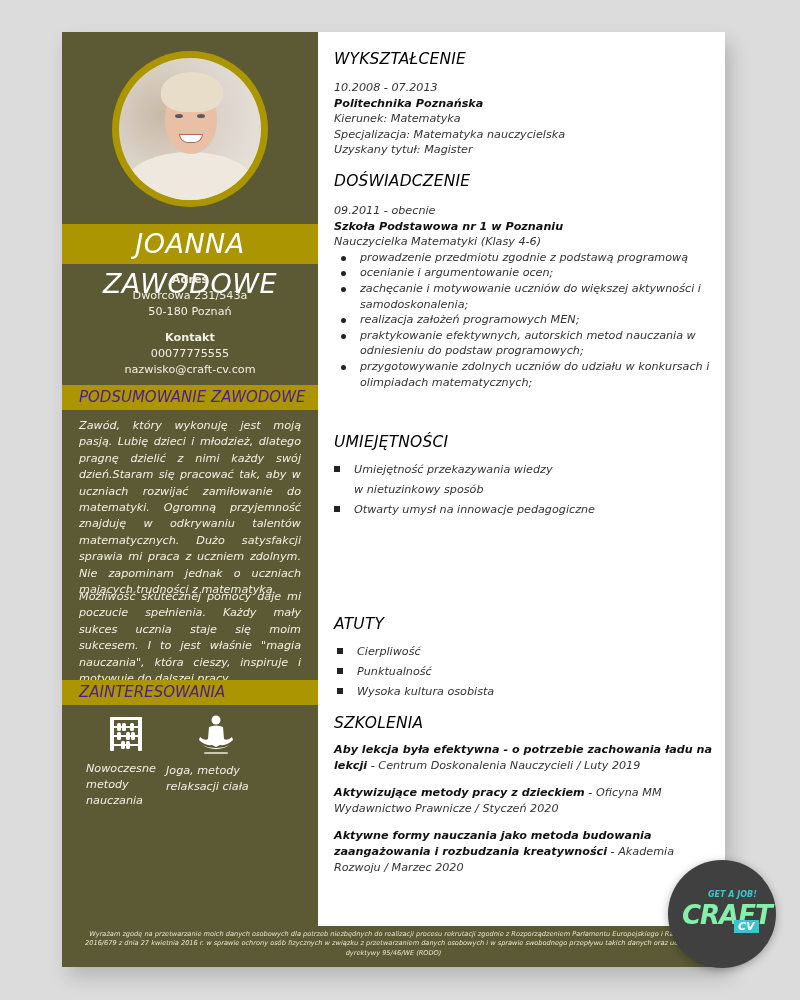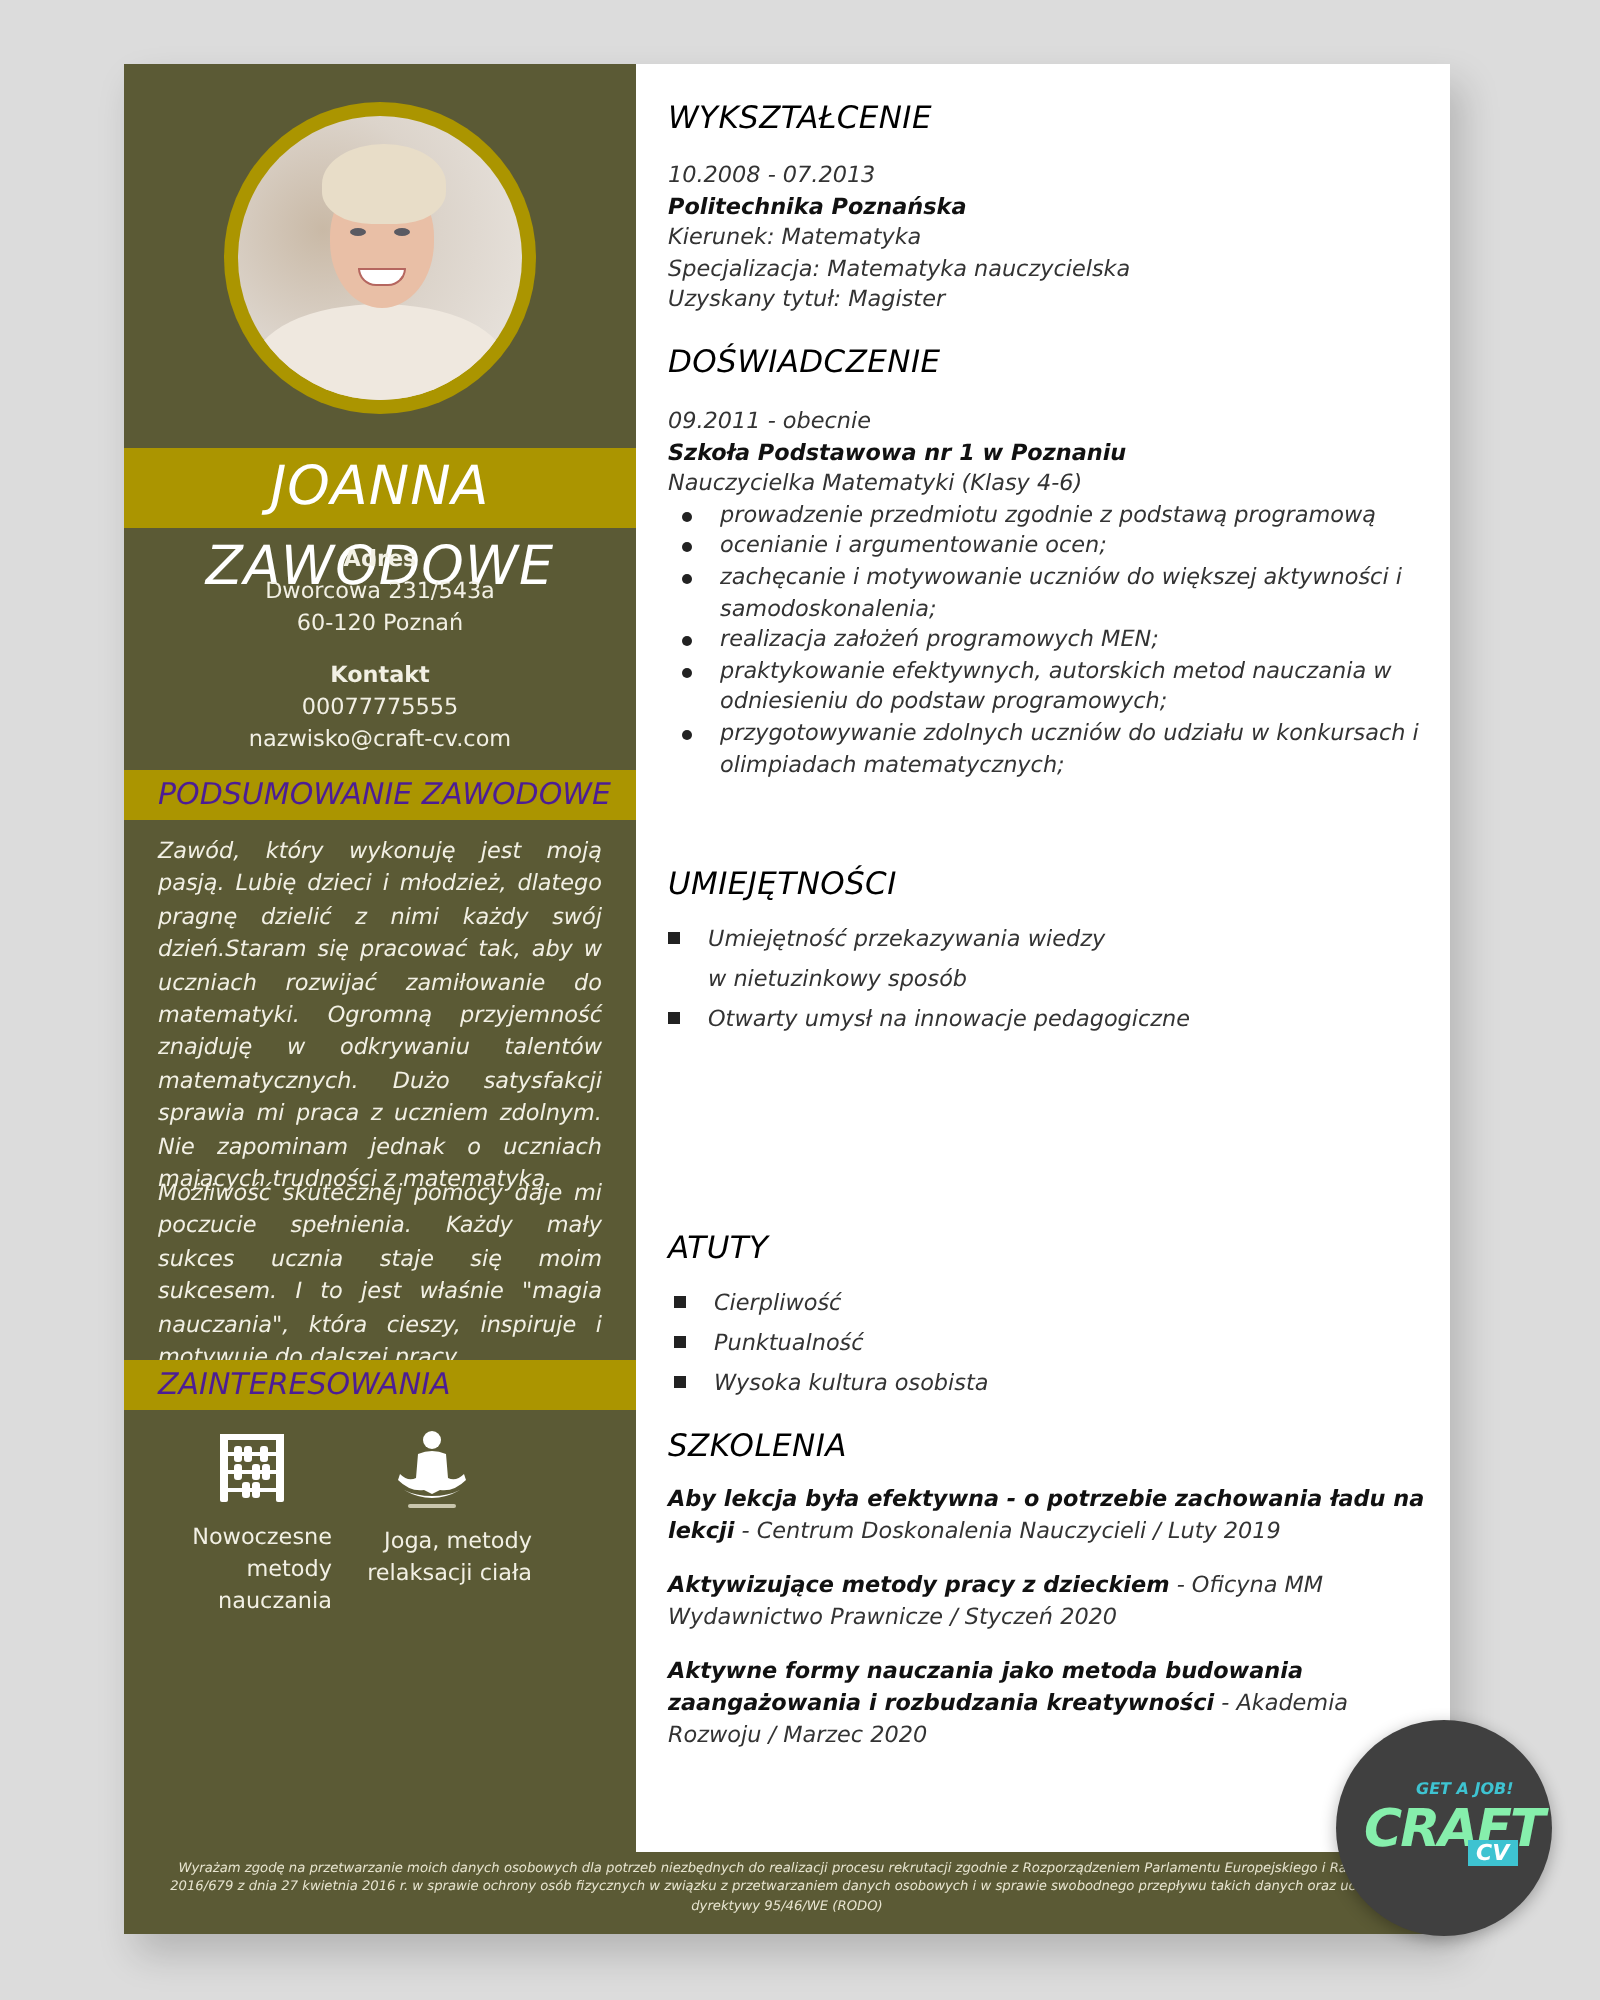--- a/index.html
+++ b/index.html
@@ -56,21 +56,21 @@
     .side-bar-title {
       position: absolute; left: 0; width: 258px; height: 25px;
       background: #ab9500; color: #4c1d95; font-style: italic; font-size: 15px;
       line-height: 25px; padding-left: 17px; box-sizing: border-box;
     }
     .summary {
       position: absolute; left: 17px; width: 222px; font-size: 11.2px; font-style: italic;
       line-height: 16.4px; text-align: justify;
     }
     .interests { position: absolute; left: 16px; top: 683px; width: 230px; height: 110px; }
-    .interest { position: absolute; text-align: right; font-size: 11.2px; line-height: 16px; }
+    .interest { position: absolute; text-align: left; font-size: 11.2px; font-style: italic; line-height: 16px; }
     .interest svg { display: block; margin: 0 auto 8px auto; }
 
     .sec-title { position: absolute; left: 16px; font-size: 15.5px; font-style: italic; color: #000000; letter-spacing: 0.2px; }
     .txt { font-size: 11.2px; font-style: italic; line-height: 15.6px; color: #333; }
     .txt b { font-weight: bold; color: #111; }
     .block { position: absolute; left: 16px; width: 380px; }
     ul.dots { margin: 0; padding: 0 0 0 26px; list-style: none; }
     ul.dots li { position: relative; font-size: 11.2px; font-style: italic; line-height: 15.6px; color: #333; }
     ul.dots li::before { content: ""; position: absolute; left: -19px; top: 6px; width: 5px; height: 5px; border-radius: 50%; background: #222; }
     ul.squares { margin: 0; padding: 0 0 0 20px; list-style: none; }
@@ -105,21 +105,21 @@
         <div class="eye" style="left:78px"></div>
         <div class="mouth"></div>
       </div>
     </div>
 
     <div class="name-banner">JOANNA ZAWODOWE</div>
 
     <div class="contact">
       <div class="lbl">Adres</div>
       <div>Dworcowa 231/543a</div>
-      <div>60-120 Poznań</div>
+      <div>50-180 Poznań</div>
       <div class="gap"></div>
       <div class="lbl">Kontakt</div>
       <div>00077775555</div>
       <div>nazwisko@craft-cv.com</div>
     </div>
 
     <div class="side-bar-title" style="top:353px">PODSUMOWANIE ZAWODOWE</div>
     <div class="summary" style="top:386px">Zawód, który wykonuję jest moją pasją. Lubię dzieci i młodzież, dlatego pragnę dzielić z nimi każdy swój dzień.Staram się pracować tak, aby w uczniach rozwijać zamiłowanie do matematyki. Ogromną przyjemność znajduję w odkrywaniu talentów matematycznych. Dużo satysfakcji sprawia mi praca z uczniem zdolnym. Nie zapominam jednak o uczniach mających trudności z matematyką.</div>
     <div class="summary" style="top:557px">Możliwość skutecznej pomocy daje mi poczucie spełnienia. Każdy mały sukces ucznia staje się moim sukcesem. I to jest właśnie "magia nauczania", która cieszy, inspiruje i motywuje do dalszej pracy.</div>
 

